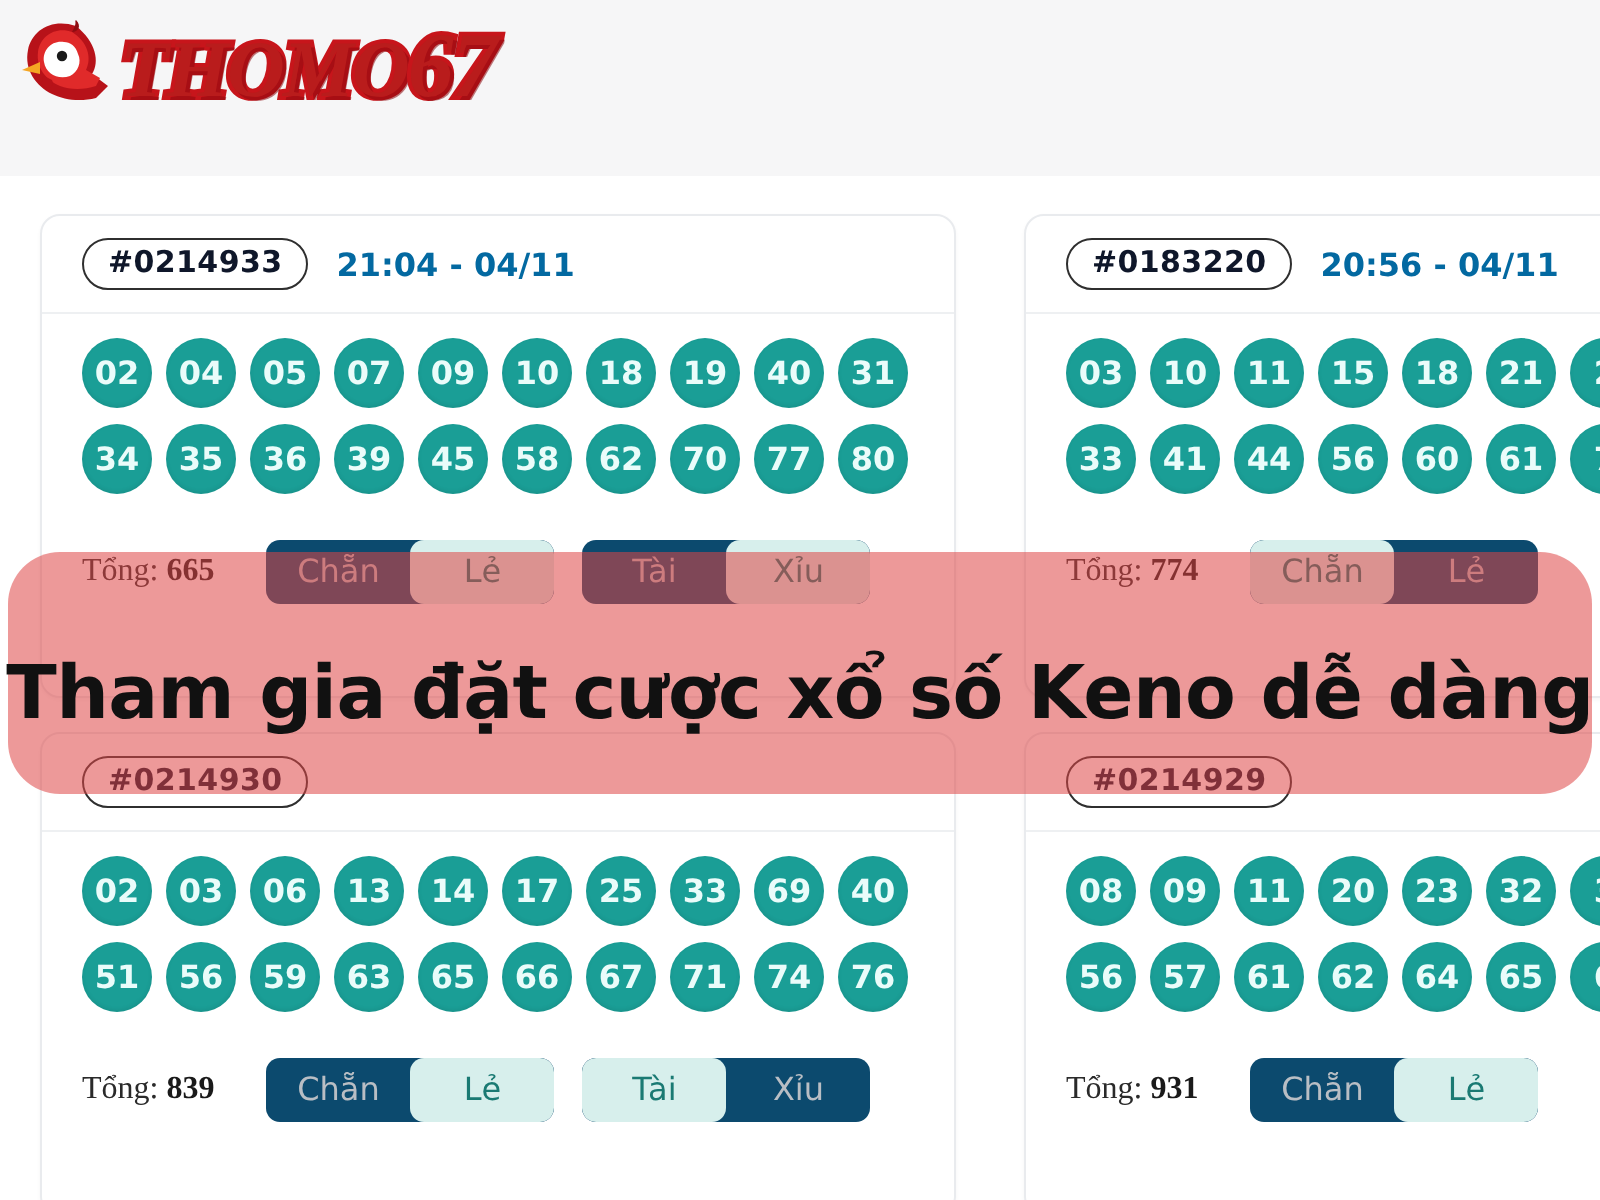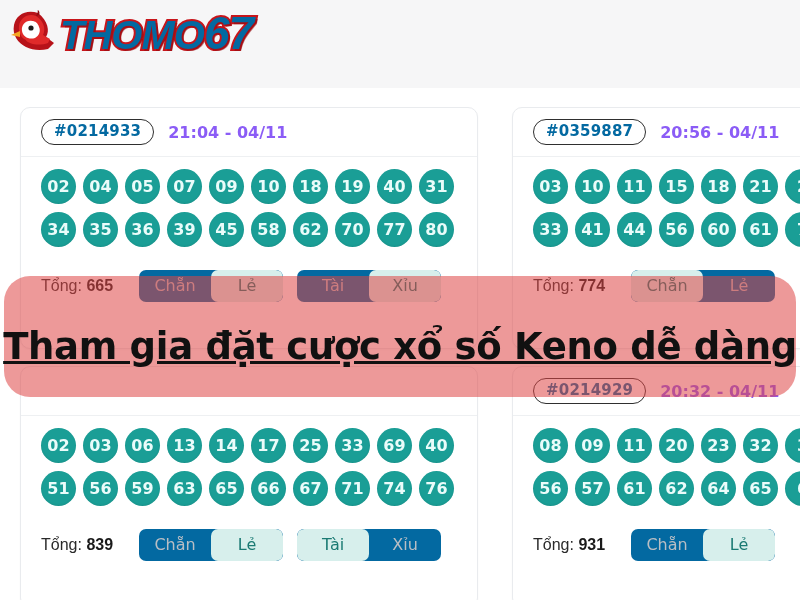--- a/index.html
+++ b/index.html
@@ -32,26 +32,26 @@
     align-items: center;
     height: 56px;
   }
   .logo-rooster {
     width: 62px;
     height: 54px;
     position: relative;
     flex: 0 0 auto;
   }
   .logo-text {
-    font-family: Liberation Sans, sans-serif;
+    font-family: Liberation Serif, serif;
     font-weight: bold;
     font-size: 40px;
     letter-spacing: -1px;
     font-style: italic;
-    color: #0369a1;
+    color: #b91c1c;
     -webkit-text-stroke: 4px #c7151b;
     paint-order: stroke fill;
     margin-left: -10px;
     line-height: 54px;
     text-shadow: 2px 2px 0 rgba(140,10,14,0.55);
   }
   .logo-text .num {
     font-size: 46px;
   }
 
@@ -85,30 +85,30 @@
     align-items: center;
     padding-left: 20px;
     box-sizing: border-box;
   }
   .draw-id {
     border: 1.4px solid #2f2f2f;
     border-radius: 14px;
     padding: 3px 12px 4px 12px;
     font-size: 15px;
     font-weight: bold;
-    color: #0369a1;
+    color: #0f172a;
     letter-spacing: 0.2px;
     font-family: "DejaVu Sans", sans-serif;
     line-height: 1.1;
   }
   .draw-time {
     margin-left: 14px;
     font-size: 16px;
     font-weight: bold;
-    color: #8b5cf6;
+    color: #0369a1;
     font-family: "DejaVu Sans", sans-serif;
     white-space: nowrap;
   }
 
   .balls {
     padding: 12px 0 6px 20px;
     box-sizing: border-box;
   }
   .ball-row {
     display: flex;
@@ -135,35 +135,35 @@
   .card-foot {
     display: flex;
     align-items: center;
     padding: 4px 0 0 20px;
     height: 46px;
     box-sizing: border-box;
   }
   .total {
     font-size: 16px;
     color: #2a2a2a;
-    font-family: Liberation Sans, sans-serif;
+    font-family: Liberation Serif, serif;
     white-space: nowrap;
   }
   .total b {
     font-weight: bold;
     color: #1a1a1a;
   }
   .btn-groups {
     display: flex;
     gap: 14px;
     margin-left: 26px;
   }
   .btn-group {
     display: flex;
-    background: #0369a1;
+    background: #0c4a6e;
     border-radius: 7px;
     overflow: hidden;
   }
   .bet-btn {
     min-width: 72px;
     height: 32px;
     line-height: 32px;
     text-align: center;
     font-size: 16px;
     color: #b9bec4;
@@ -201,21 +201,20 @@
     align-items: center;
     justify-content: center;
     font-family: "DejaVu Sans", sans-serif;
     font-weight: bold;
     font-size: 37px;
     color: #111111;
     letter-spacing: -0.3px;
     white-space: nowrap;
     padding-top: 20px;
     box-sizing: border-box;
-    text-decoration: underline;
   }
 </style>
 </head>
 <body>
 
 <div class="header">
   <div class="logo-wrap">
     <div class="logo-rooster">
       <svg viewBox="0 0 62 54" width="62" height="54" aria-hidden="true">
         <path d="M30 6 C18 2 8 8 6 18 C4 28 10 36 18 40 C24 43 32 44 40 42 L46 36 L38 30 C42 24 40 14 30 6 Z" fill="#b71219"></path>
@@ -276,21 +275,21 @@
         <div class="btn-group">
           <button class="bet-btn">Tài</button>
           <button class="bet-btn active">Xỉu</button>
         </div>
       </div>
     </div>
   </div>
 
   <div class="card c2">
     <div class="card-head">
-      <span class="draw-id">#0359887</span>
+      <span class="draw-id">#0183220</span>
       <span class="draw-time">20:56 - 04/11</span>
     </div>
     <div class="balls">
       <div class="ball-row">
         <span class="ball">03</span>
         <span class="ball">10</span>
         <span class="ball">11</span>
         <span class="ball">15</span>
         <span class="ball">18</span>
         <span class="ball">21</span>
@@ -313,20 +312,21 @@
           <button class="bet-btn active">Chẵn</button>
           <button class="bet-btn">Lẻ</button>
         </div>
 
       </div>
     </div>
   </div>
 
   <div class="card c3">
     <div class="card-head">
+      <span class="draw-id">#0214930</span>
     </div>
     <div class="balls">
       <div class="ball-row">
         <span class="ball">02</span>
         <span class="ball">03</span>
         <span class="ball">06</span>
         <span class="ball">13</span>
         <span class="ball">14</span>
         <span class="ball">17</span>
         <span class="ball">25</span>
@@ -358,21 +358,20 @@
           <button class="bet-btn active">Tài</button>
           <button class="bet-btn">Xỉu</button>
         </div>
       </div>
     </div>
   </div>
 
   <div class="card c4">
     <div class="card-head">
       <span class="draw-id">#0214929</span>
-      <span class="draw-time">20:32 - 04/11</span>
     </div>
     <div class="balls">
       <div class="ball-row">
         <span class="ball">08</span>
         <span class="ball">09</span>
         <span class="ball">11</span>
         <span class="ball">20</span>
         <span class="ball">23</span>
         <span class="ball">32</span>
         <span class="ball">3</span>

